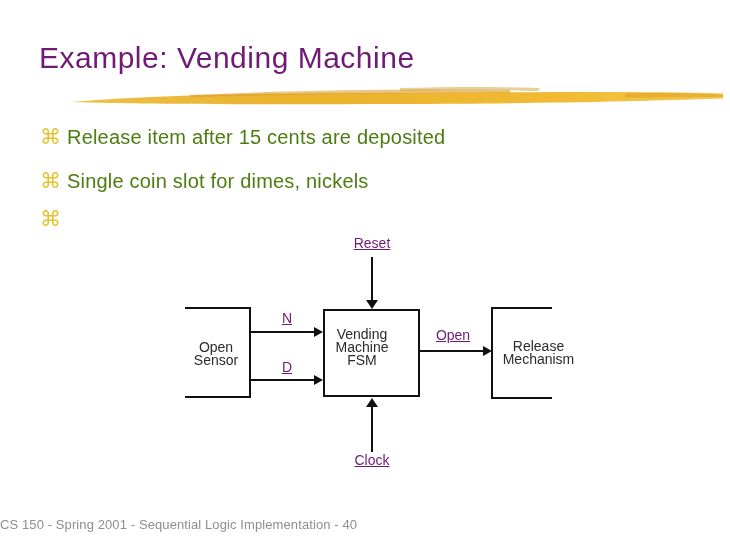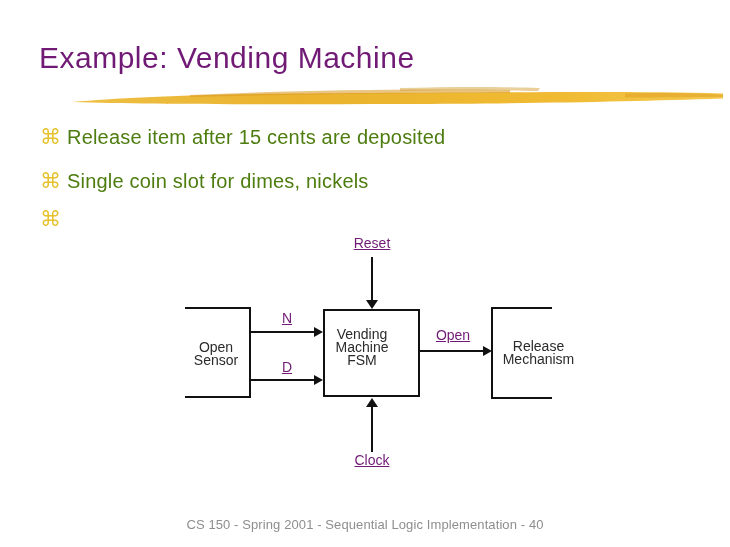--- a/index.html
+++ b/index.html
@@ -29,21 +29,21 @@
     position:absolute; color:#701a75; font-size:14px; text-align:center;
     line-height:14px; white-space:nowrap;text-decoration:underline;
   }
   .boxlabel { position:absolute; color:#2b2b2b; font-size:14px; text-align:center; line-height:13px; }
   .boxlabel span { display:block; }
   #fsm-box {
     position:absolute; left:323px; top:309px; width:93px; height:84px;
     border:2px solid #111111; background:#ffffff;
   }
   #footer {
-    position:absolute; left:0; top:517px; width:730px; text-align:center;
+    position:absolute; left:0; top:517px; width:730px; text-align:left;
     font-size:13px; color:#8e8e8e; letter-spacing:0.1px;
   }
 </style>
 </head>
 <body>
 
 <div id="slide">
 
   <div id="title">Example: Vending Machine</div>
 

